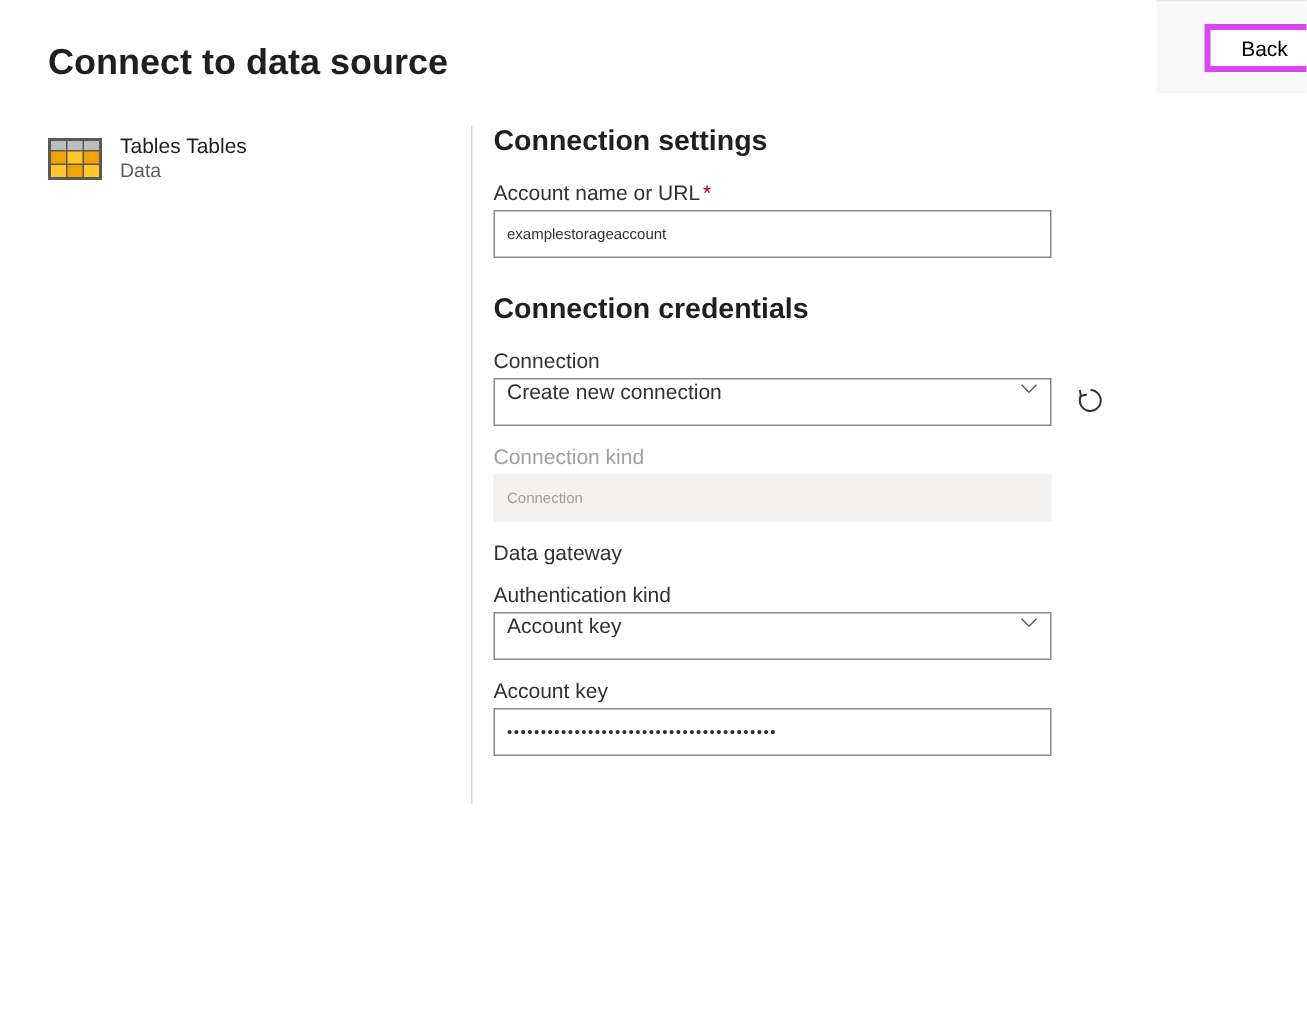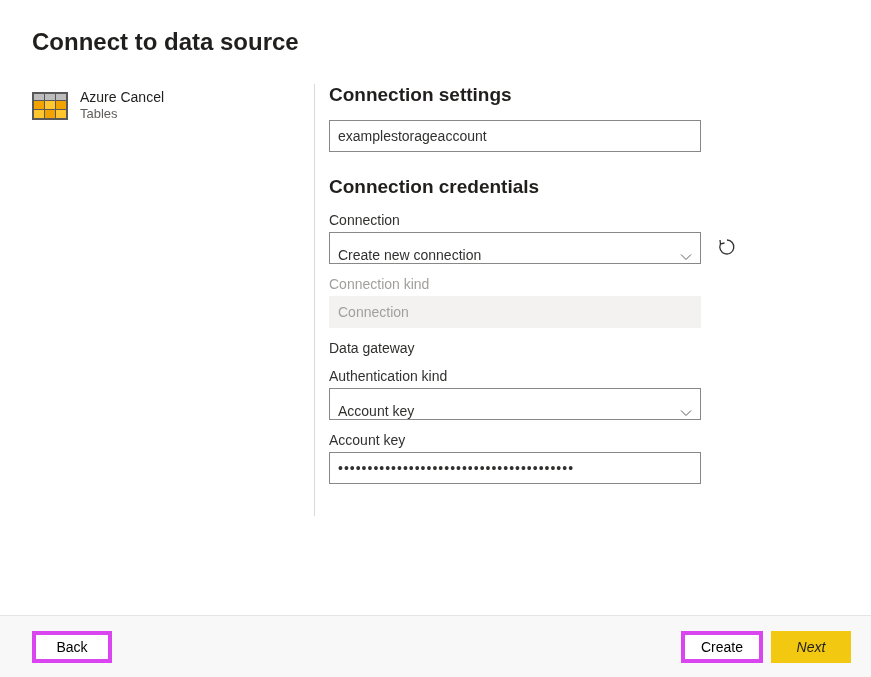--- a/index.html
+++ b/index.html
@@ -7,21 +7,21 @@
     margin: 0; padding: 0;
     font-family: "Segoe UI", -apple-system, BlinkMacSystemFont, sans-serif;
     font-size: 14px;
     color: #323130;
     background: #ffffff;
     width: 871px;
     height: 677px;
   }
   .page {
     display: flex;
-    flex-direction: column;
+    flex-direction: row;
     width: 871px;
     height: 677px;
   }
   .content {
     flex: 1;
     padding: 24px 32px 0 32px;
   }
   h1.title {
     font-size: 24px;
     font-weight: 600;
@@ -86,38 +86,38 @@
     align-items: center;
     gap: 14px;
   }
   input[type=text], input[type=password] {
     width: 372px;
     height: 32px;
     border: 1px solid #8a8886;
     background: #ffffff;
     padding: 0 8px;
     font-family: inherit;
-    font-size: 14px;
+    font-size: 10px;
     color: #323130;
     outline: none;
   }
   input.disabled {
     background: #f3f2f1;
     border: 1px solid #f3f2f1;
     color: #a19f9d;
   }
   input.disabled::placeholder { color: #a19f9d; }
   .select {
     width: 372px;
     height: 32px;
     border: 1px solid #8a8886;
     background: #ffffff;
     padding: 0 8px;
     display: flex;
-    align-items: flex-end;
+    align-items: flex-start;
     justify-content: space-between;
     cursor: pointer;
     font-size: 14px;
   }
   .select .chevron {
     width: 12px; height: 12px;
     display: inline-flex;
     align-items: center; justify-content: center;
   }
   .refresh-btn {
@@ -173,31 +173,34 @@
             <rect x="24" y="6" width="10" height="6" fill="#bdbdbd"></rect>
             <rect x="2" y="13" width="10" height="8" fill="#f2a300"></rect>
             <rect x="13" y="13" width="10" height="8" fill="#ffc62e"></rect>
             <rect x="24" y="13" width="10" height="8" fill="#f2a300"></rect>
             <rect x="2" y="22" width="10" height="8" fill="#ffc62e"></rect>
             <rect x="13" y="22" width="10" height="8" fill="#f2a300"></rect>
             <rect x="24" y="22" width="10" height="8" fill="#ffc62e"></rect>
           </svg>
         </span>
         <div class="connector-meta">
-          <div class="name">Azure Cancel</div>
-          <div class="pub">Tables</div>
+          <div class="name">Tables Tables</div>
+          <div class="pub">Data</div>
         </div>
       </div>
 
       <div class="divider"></div>
 
       <div class="right-col">
         <h2 class="section">Connection settings</h2>
 
         <div class="field">
+          <div class="field-label">
+            <span>Account name or URL</span><span class="req">*</span>
+          </div>
           <input type="text" value="examplestorageaccount" style="">
         </div>
 
         <h2 class="section second">Connection credentials</h2>
 
         <div class="field">
           <div class="field-label">Connection</div>
           <div class="row">
             <div class="select">
               <span>Create new connection</span>

